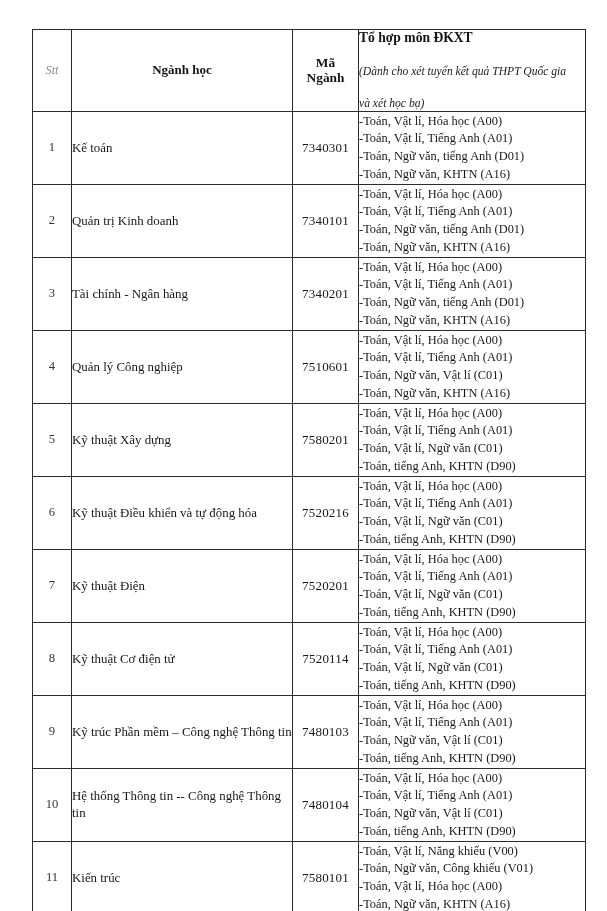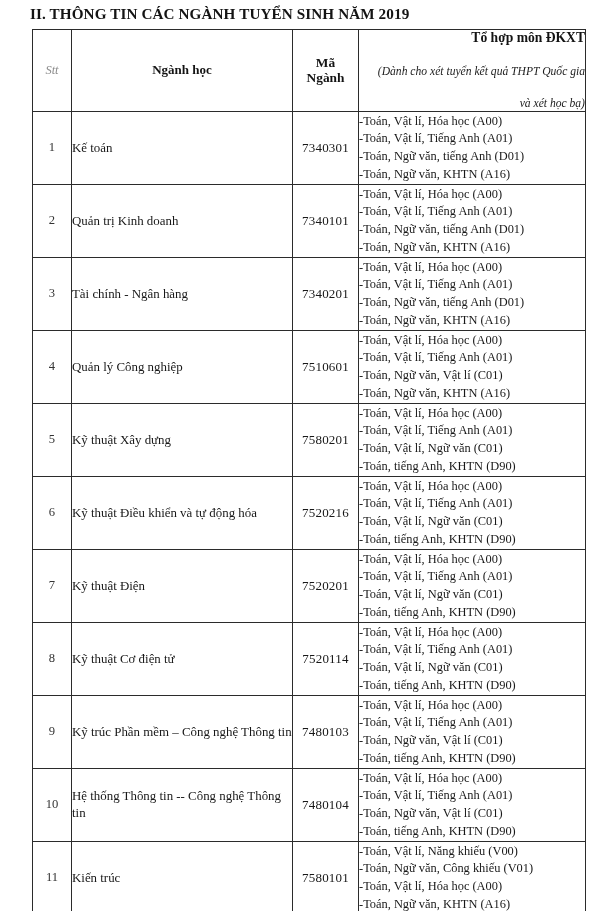--- a/index.html
+++ b/index.html
@@ -67,21 +67,21 @@
     color: #141414;
   }
   .th-code {
     font-size: 13.4px;
     font-weight: bold;
     line-height: 1.12;
     color: #141414;
   }
   .th-combo-wrap {
     padding: 3px 4px 3px 4px;
-    text-align: right;
+    text-align: left;
   }
   .th-combo-main {
     font-size: 13.6px;
     font-weight: bold;
     color: #141414;
     display: block;
     line-height: 1.15;
   }
   .th-combo-sub {
     font-size: 11.6px;
@@ -124,21 +124,20 @@
     white-space: nowrap;
   }
   
   .faded { color: #9a9a9a; }
 </style>
 </head>
 <body>
 
 <div id="page">
 
-  <div id="doc-title">II. THÔNG TIN CÁC NGÀNH TUYỂN SINH NĂM 2019</div>
 
   <table id="admissions-table">
     <colgroup>
       <col class="c-stt">
       <col class="c-name">
       <col class="c-code">
       <col class="c-combo">
     </colgroup>
     <thead>
       <tr>

